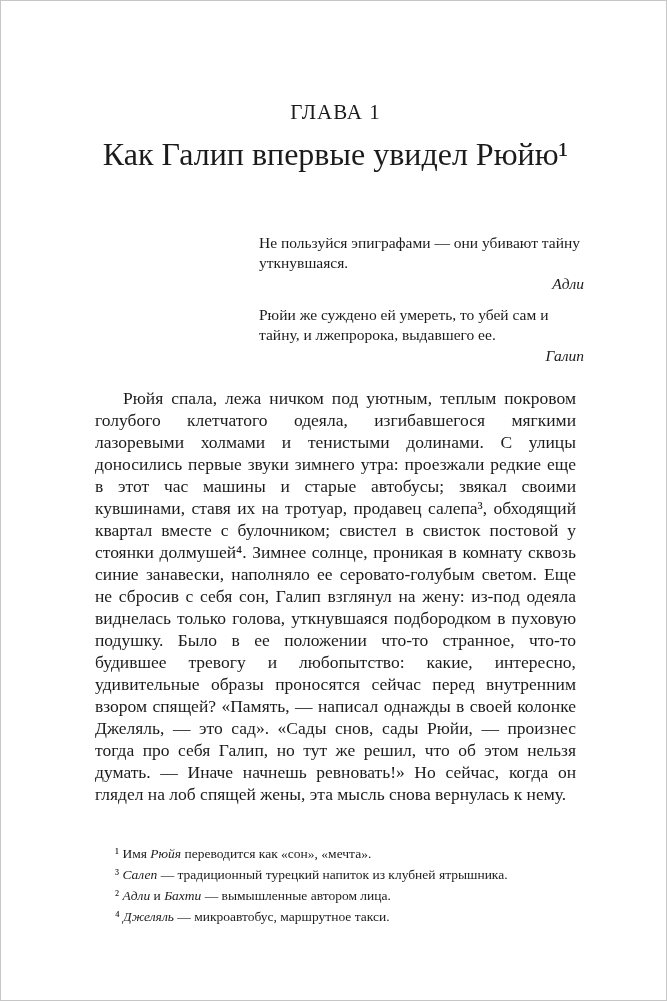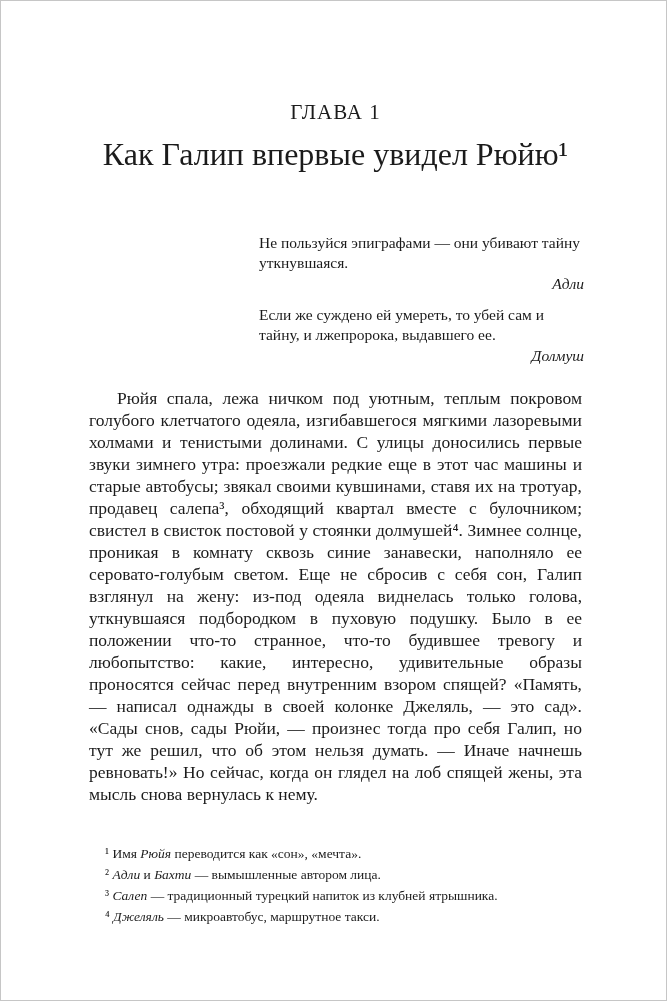--- a/index.html
+++ b/index.html
@@ -56,26 +56,26 @@
     text-align: right;
     margin-top: 1px;
   }
   .body-text {
     margin-top: 21px;
     font-size: 17.5px;
     line-height: 22px;
     text-align: justify;
   }
   .para {
-    margin: 2px;
+    margin: 8px;
     text-indent: 28px;
   }
   .footnotes {
     position: absolute;
-    left: 86px;
+    left: 96px;
     top: 842px;
     width: 497px;
     font-size: 13.5px;
     line-height: 21px;
     text-align: left;
   }
   .footnote {
     text-indent: 18px;
   }
   .it {
@@ -88,27 +88,27 @@
 <div class="page">
   <div class="content">
     <h2 class="chapter-label">ГЛАВА 1</h2>
     <h1 class="chapter-title">Как Галип впервые увидел Рюйю¹</h1>
     <div class="epigraphs" id="epigraphs">
         <div class="epigraph">
           <div class="epigraph-text">Не пользуйся эпиграфами — они убивают тайну уткнувшаяся.</div>
           <div class="epigraph-author">Адли</div>
         </div>
         <div class="epigraph">
-          <div class="epigraph-text">Если же суждено ей умереть, то убей сам и тайну, и лжепророка, выдавшего ее.</div>
-          <div class="epigraph-author">Долмуш</div>
+          <div class="epigraph-text">Рюйи же суждено ей умереть, то убей сам и тайну, и лжепророка, выдавшего ее.</div>
+          <div class="epigraph-author">Галип</div>
         </div>
       </div>
     <div class="body-text" id="body-paragraphs">
         <p class="para">Рюйя спала, лежа ничком под уютным, теплым покровом голубого клетчатого одеяла, изгибавшегося мягкими лазоревыми холмами и тенистыми долинами. С улицы доносились первые звуки зимнего утра: проезжали редкие еще в этот час машины и старые автобусы; звякал своими кувшинами, ставя их на тротуар, продавец салепа³, обходящий квартал вместе с булочником; свистел в свисток постовой у стоянки долмушей⁴. Зимнее солнце, проникая в комнату сквозь синие занавески, наполняло ее серовато-голубым светом. Еще не сбросив с себя сон, Галип взглянул на жену: из-под одеяла виднелась только голова, уткнувшаяся подбородком в пуховую подушку. Было в ее положении что-то странное, что-то будившее тревогу и любопытство: какие, интересно, удивительные образы проносятся сейчас перед внутренним взором спящей? «Память, — написал однажды в своей колонке Джеляль, — это сад». «Сады снов, сады Рюйи, — произнес тогда про себя Галип, но тут же решил, что об этом нельзя думать. — Иначе начнешь ревновать!» Но сейчас, когда он глядел на лоб спящей жены, эта мысль снова вернулась к нему.</p>
       </div>
   </div>
   <div class="footnotes" id="footnotes">
       <div class="footnote"><span class="fn-marker">¹ </span><span>Имя </span><span class="it">Рюйя</span><span> переводится как «сон», «мечта».</span></div>
+      <div class="footnote"><span class="fn-marker">³ </span><span class="it">Салеп</span><span> — традиционный турецкий напиток из клубней ятрышника.</span></div>
       <div class="footnote"><span class="fn-marker">² </span><span class="it">Адли</span><span> и </span><span class="it">Бахти</span><span> — вымышленные автором лица.</span></div>
-      <div class="footnote"><span class="fn-marker">³ </span><span class="it">Салеп</span><span> — традиционный турецкий напиток из клубней ятрышника.</span></div>
       <div class="footnote"><span class="fn-marker">⁴ </span><span class="it">Джеляль</span><span> — микроавтобус, маршрутное такси.</span></div>
     </div>
 </div>
 
 </body></html>

